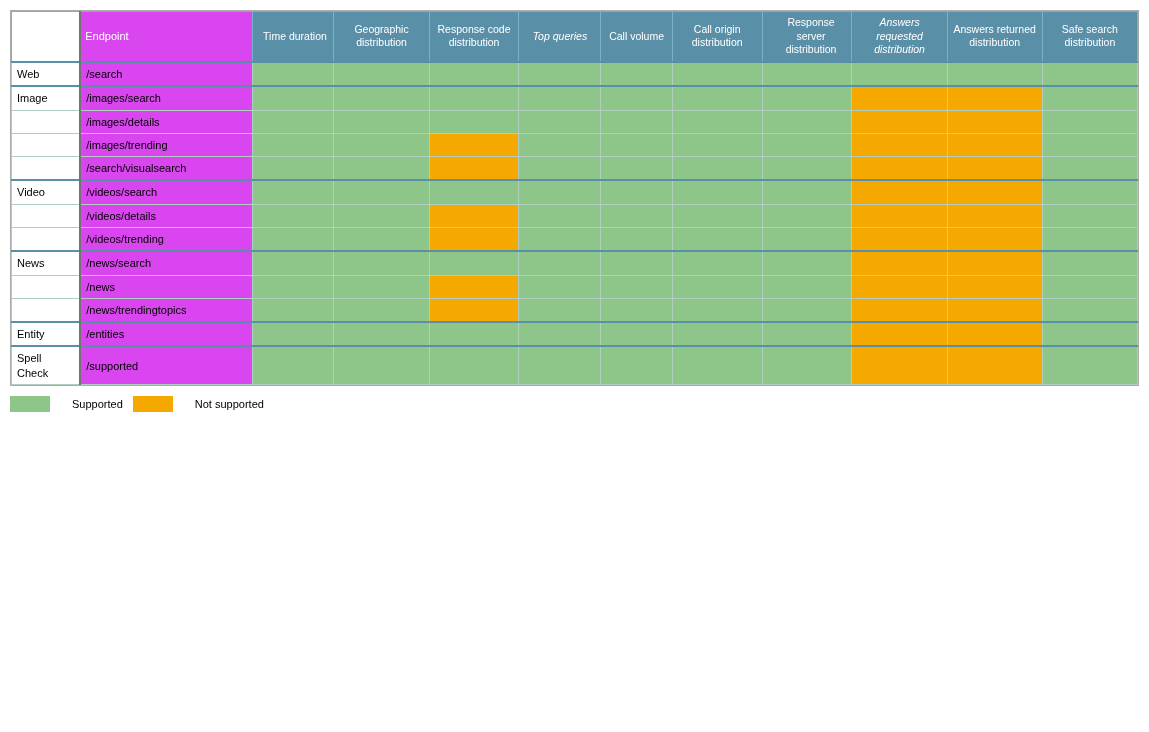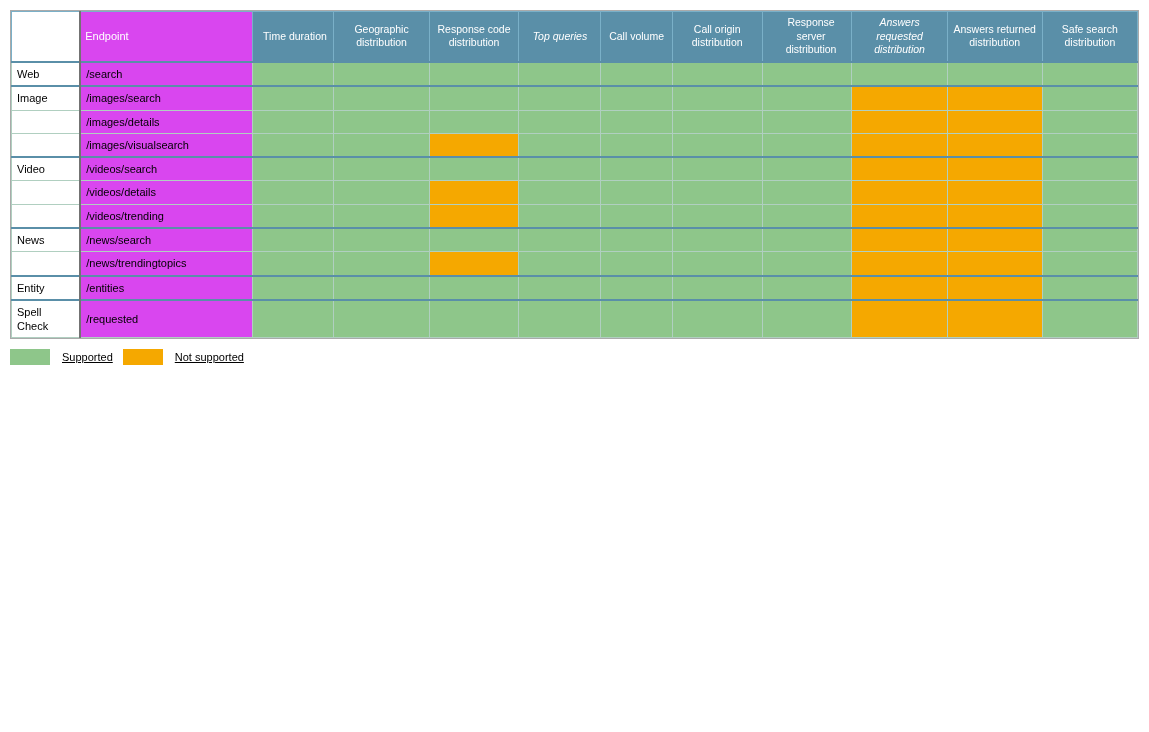--- a/index.html
+++ b/index.html
@@ -54,21 +54,21 @@
     .col-resp-server { width: 68px; padding-left: 12px; }
     .col-ans-req { width: 72px; font-style: italic; }
     .col-ans-ret { width: 72px; }
     .col-safe { width: 72px; }
 
     tbody tr.separator-row td {
       border-top: 2px solid #5a8fa8;
     }
 
     .legend { display: flex; align-items: center; margin-top: 10px; gap: 10px; font-size: 11px; }
-    .legend-item { display: flex; align-items: center; gap: 12px; text-decoration: underline; }
+    .legend-item { display: flex; align-items: center; gap: 22px; }
     .legend-box { width: 40px; height: 16px; }
     .legend-green { background-color: #8ec68a; }
     .legend-yellow { background-color: #f5a800; }
   </style>
 </head>
 <body>
 
 <div class="table-wrapper">
   <table>
     <thead>
@@ -125,21 +125,35 @@
           <td class="cell-green"></td>
           <td class="cell-green"></td>
           <td class="cell-green"></td>
           <td class="cell-green"></td>
           <td class="cell-yellow"></td>
           <td class="cell-yellow"></td>
           <td class="cell-green"></td>
         </tr>
         <tr>
           <td class="cell-api"></td>
-          <td class="cell-endpoint">/images/visualsearch</td>
+          <td class="cell-endpoint">/images/trending</td>
+          <td class="cell-green"></td>
+          <td class="cell-green"></td>
+          <td class="cell-yellow"></td>
+          <td class="cell-green"></td>
+          <td class="cell-green"></td>
+          <td class="cell-green"></td>
+          <td class="cell-green"></td>
+          <td class="cell-yellow"></td>
+          <td class="cell-yellow"></td>
+          <td class="cell-green"></td>
+        </tr>
+        <tr>
+          <td class="cell-api"></td>
+          <td class="cell-endpoint">/search/visualsearch</td>
           <td class="cell-green"></td>
           <td class="cell-green"></td>
           <td class="cell-yellow"></td>
           <td class="cell-green"></td>
           <td class="cell-green"></td>
           <td class="cell-green"></td>
           <td class="cell-green"></td>
           <td class="cell-yellow"></td>
           <td class="cell-yellow"></td>
           <td class="cell-green"></td>
@@ -195,20 +209,34 @@
           <td class="cell-green"></td>
           <td class="cell-green"></td>
           <td class="cell-green"></td>
           <td class="cell-green"></td>
           <td class="cell-yellow"></td>
           <td class="cell-yellow"></td>
           <td class="cell-green"></td>
         </tr>
         <tr>
           <td class="cell-api"></td>
+          <td class="cell-endpoint">/news</td>
+          <td class="cell-green"></td>
+          <td class="cell-green"></td>
+          <td class="cell-yellow"></td>
+          <td class="cell-green"></td>
+          <td class="cell-green"></td>
+          <td class="cell-green"></td>
+          <td class="cell-green"></td>
+          <td class="cell-yellow"></td>
+          <td class="cell-yellow"></td>
+          <td class="cell-green"></td>
+        </tr>
+        <tr>
+          <td class="cell-api"></td>
           <td class="cell-endpoint">/news/trendingtopics</td>
           <td class="cell-green"></td>
           <td class="cell-green"></td>
           <td class="cell-yellow"></td>
           <td class="cell-green"></td>
           <td class="cell-green"></td>
           <td class="cell-green"></td>
           <td class="cell-green"></td>
           <td class="cell-yellow"></td>
           <td class="cell-yellow"></td>
@@ -223,21 +251,21 @@
           <td class="cell-green"></td>
           <td class="cell-green"></td>
           <td class="cell-green"></td>
           <td class="cell-green"></td>
           <td class="cell-yellow"></td>
           <td class="cell-yellow"></td>
           <td class="cell-green"></td>
         </tr>
         <tr class="separator-row">
           <td class="cell-api">Spell Check</td>
-          <td class="cell-endpoint">/requested</td>
+          <td class="cell-endpoint">/supported</td>
           <td class="cell-green"></td>
           <td class="cell-green"></td>
           <td class="cell-green"></td>
           <td class="cell-green"></td>
           <td class="cell-green"></td>
           <td class="cell-green"></td>
           <td class="cell-green"></td>
           <td class="cell-yellow"></td>
           <td class="cell-yellow"></td>
           <td class="cell-green"></td>

